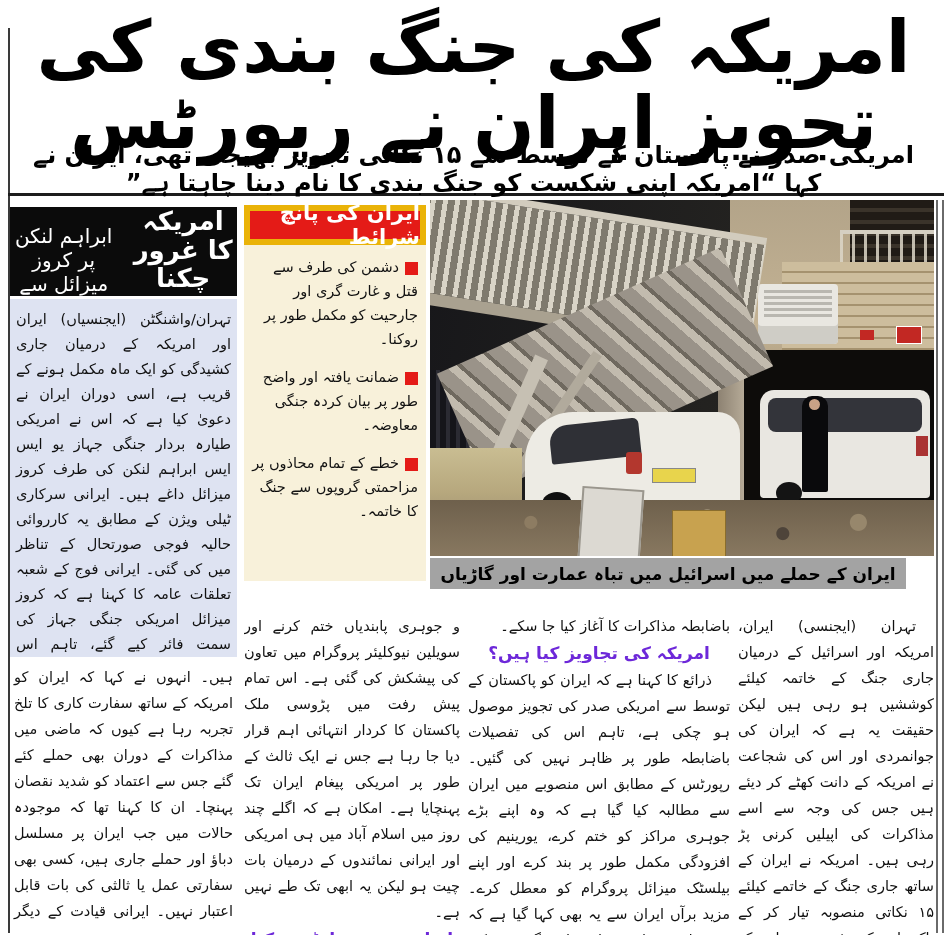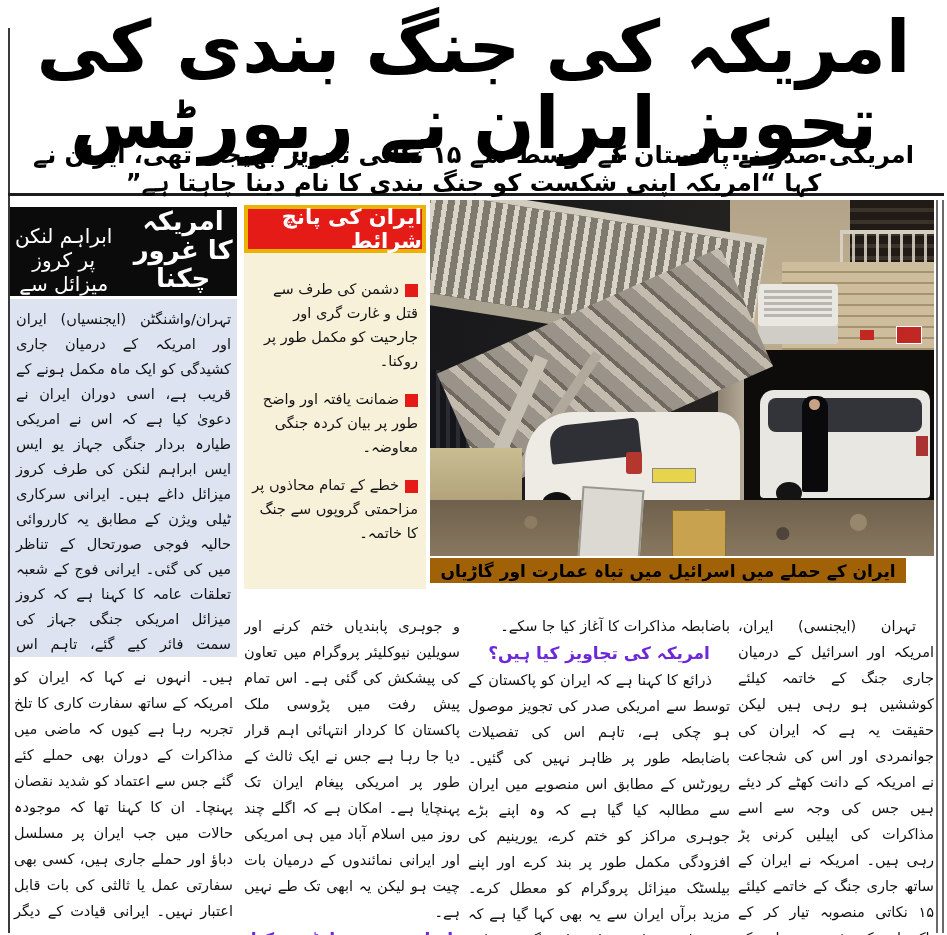--- a/index.html
+++ b/index.html
@@ -41,25 +41,25 @@
     position:absolute;left:10px;top:662px;width:227px;height:268px;
     background:#ffffff;padding:2px 4px;box-sizing:border-box;
     font-size:14.5px;line-height:26px;text-align:justify;overflow:hidden;
   }
   
   .conditions{
     position:absolute;left:244px;top:205px;width:182px;height:378px;
   }
   .conditions-title{
     background:#e41b17;color:#ffffff;font-weight:bold;font-size:21px;
-    height:48px;display:flex;align-items:center;justify-content:center;
-    border:4px solid #eab308;box-sizing:border-box;
+    height:40px;display:flex;align-items:center;justify-content:center;
+    border:6px solid #eab308;box-sizing:border-box;
   }
   .conditions-list{
-    background:#f8f1da;padding:24px 8px;box-sizing:border-box;height:336px;
+    background:#f8f1da;padding:10px 8px;box-sizing:border-box;height:336px;
     display:flex;flex-direction:column;gap:14px;overflow:hidden;
   }
   .condition-item{font-size:14.5px;line-height:24px;text-align:right;}
   .bullet-sq{
     display:inline-block;width:13px;height:13px;background:#e41b17;
     margin-left:6px;vertical-align:middle;
   }
   
   .photo{
     position:absolute;left:430px;top:200px;width:504px;height:356px;
@@ -111,22 +111,22 @@
       radial-gradient(circle at 20% 40%,#8d7c62 0 6px,transparent 7px),
       radial-gradient(circle at 35% 70%,#5e513f 0 5px,transparent 6px),
       radial-gradient(circle at 55% 30%,#a5977c 0 7px,transparent 8px),
       radial-gradient(circle at 70% 60%,#4e443a 0 6px,transparent 7px),
       radial-gradient(circle at 85% 40%,#97876c 0 8px,transparent 9px),
       linear-gradient(180deg,#6e604c,#887860);}
   .debris-panel{left:150px;top:288px;width:58px;height:68px;background:#dcd9d2;border:2px solid #9a968d;transform:rotate(4deg);}
   .debris-box{left:242px;top:310px;width:52px;height:46px;background:#c8a24f;border:1px solid #8a6d2c;}
   
   .caption{
-    position:absolute;left:430px;top:558px;width:476px;height:25px;
-    background:#a16207;display:flex;align-items:center;justify-content:center;
+    position:absolute;left:430px;top:558px;width:476px;height:31px;
+    background:#a3a3a3;display:flex;align-items:center;justify-content:center;
     font-weight:bold;font-size:17px;color:#000;
   }
   
   .col{position:absolute;top:613px;height:341px;font-size:14.5px;line-height:26px;
     text-align:justify;overflow:hidden;}
   .col-r{left:738px;width:196px;}
   .col-m{left:468px;width:262px;}
   .col-l{left:244px;width:216px;}
   .red-heading{
     color:#6d28d9;font-weight:bold;font-size:17px;text-align:center;line-height:28px;

